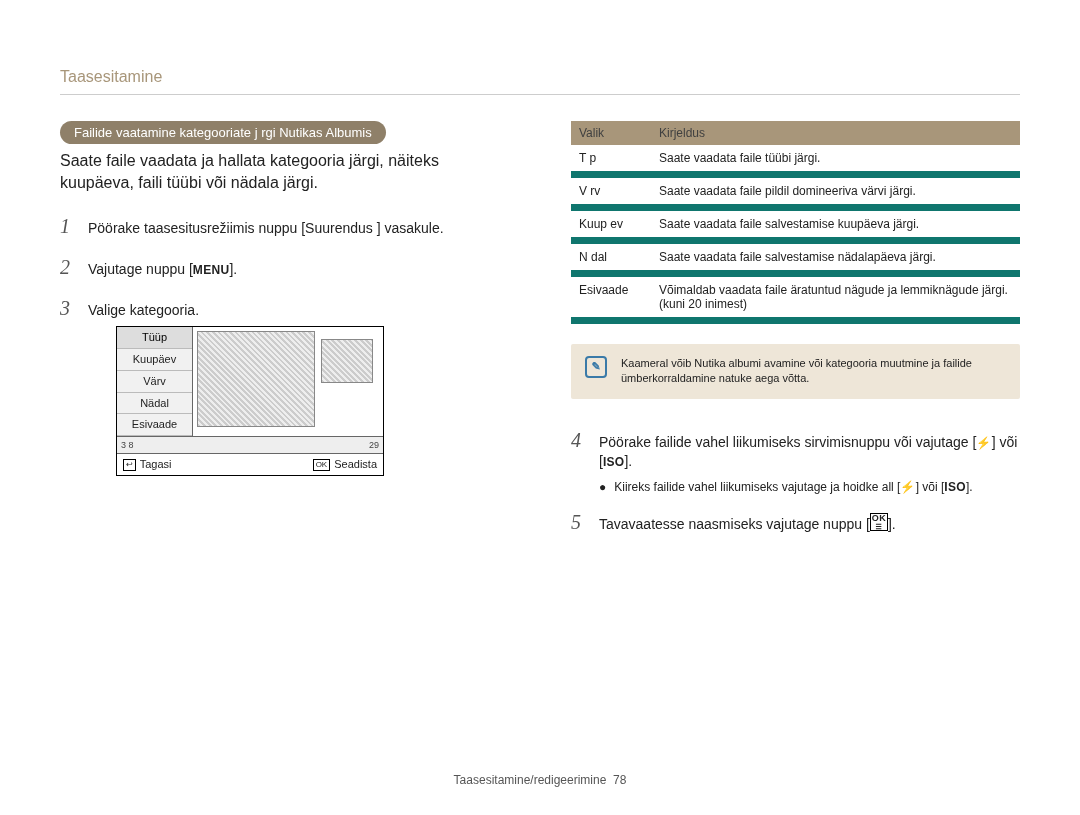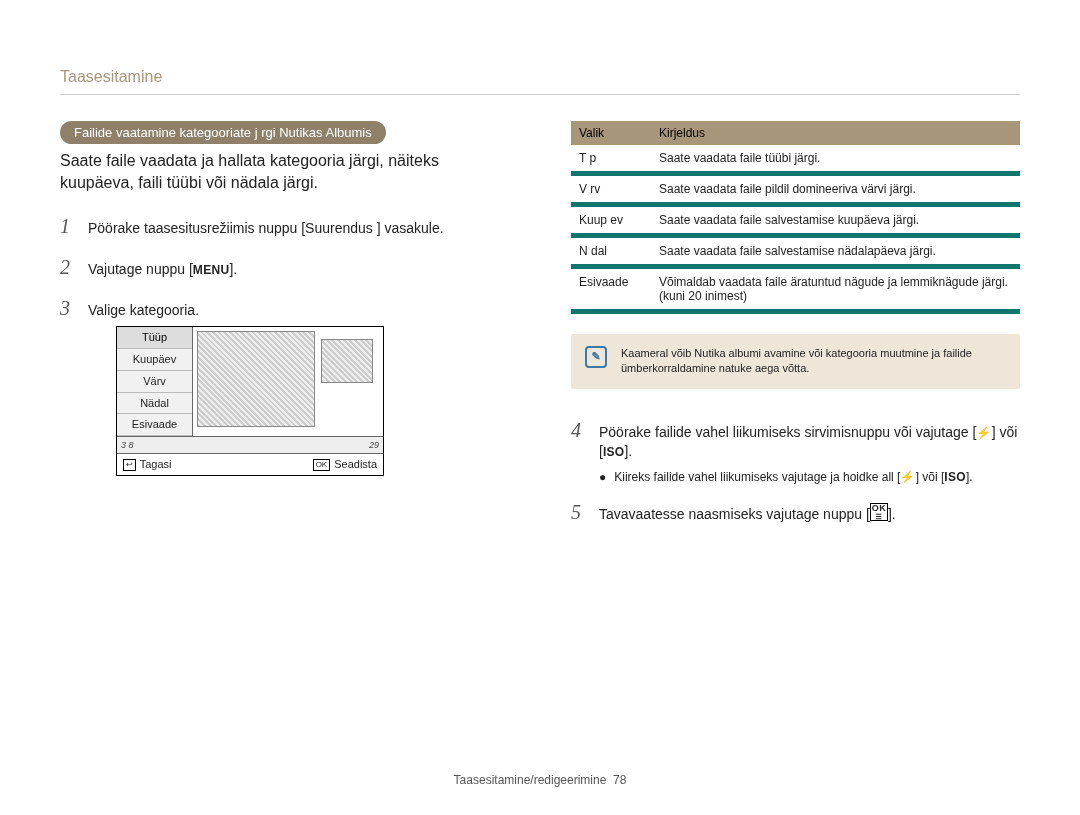--- a/index.html
+++ b/index.html
@@ -140,21 +140,21 @@
   .thumb.sm   { width: 52px;  height: 44px;  margin-top: 8px; }
   .mock-bar {
     display: flex;
     border-top: 1px solid #666;
     font-size: 10px;
     padding: 2px 4px;
     background: #eee;
     align-items: center;
     gap: 6px;
   }
-  .mock-bar .num { font-size: 9px; color:#444;font-style:italic; }
+  .mock-bar .num { font-size: 9px; color:#444; }
   .mock-foot {
     display: flex;
     border-top: 1px solid #666;
     font-size: 11px;
     background: #fff;
   }
   .mock-foot > div {
     flex: 1;
     display: flex;
     align-items: center;
@@ -171,28 +171,28 @@
   }
 
   
   table.opt {
     width: 100%;
     border-collapse: collapse;
     font-size: 12px;
   }
   table.opt th {
     background: var(--taupe);
-    color: #000000;
+    color: #404040;
     font-weight: normal;
     text-align: left;
     padding: 5px 8px;
   }
   table.opt td {
     padding: 6px 8px;
-    border-bottom: 5px solid #0f766e;
+    border-bottom: 7px solid #0f766e;
     vertical-align: top;
   }
   table.opt td.k { width: 80px; }
 
   .note {
     display: flex;
     gap: 14px;
     background: var(--note-bg);
     padding: 12px 14px;
     margin-top: 20px;

